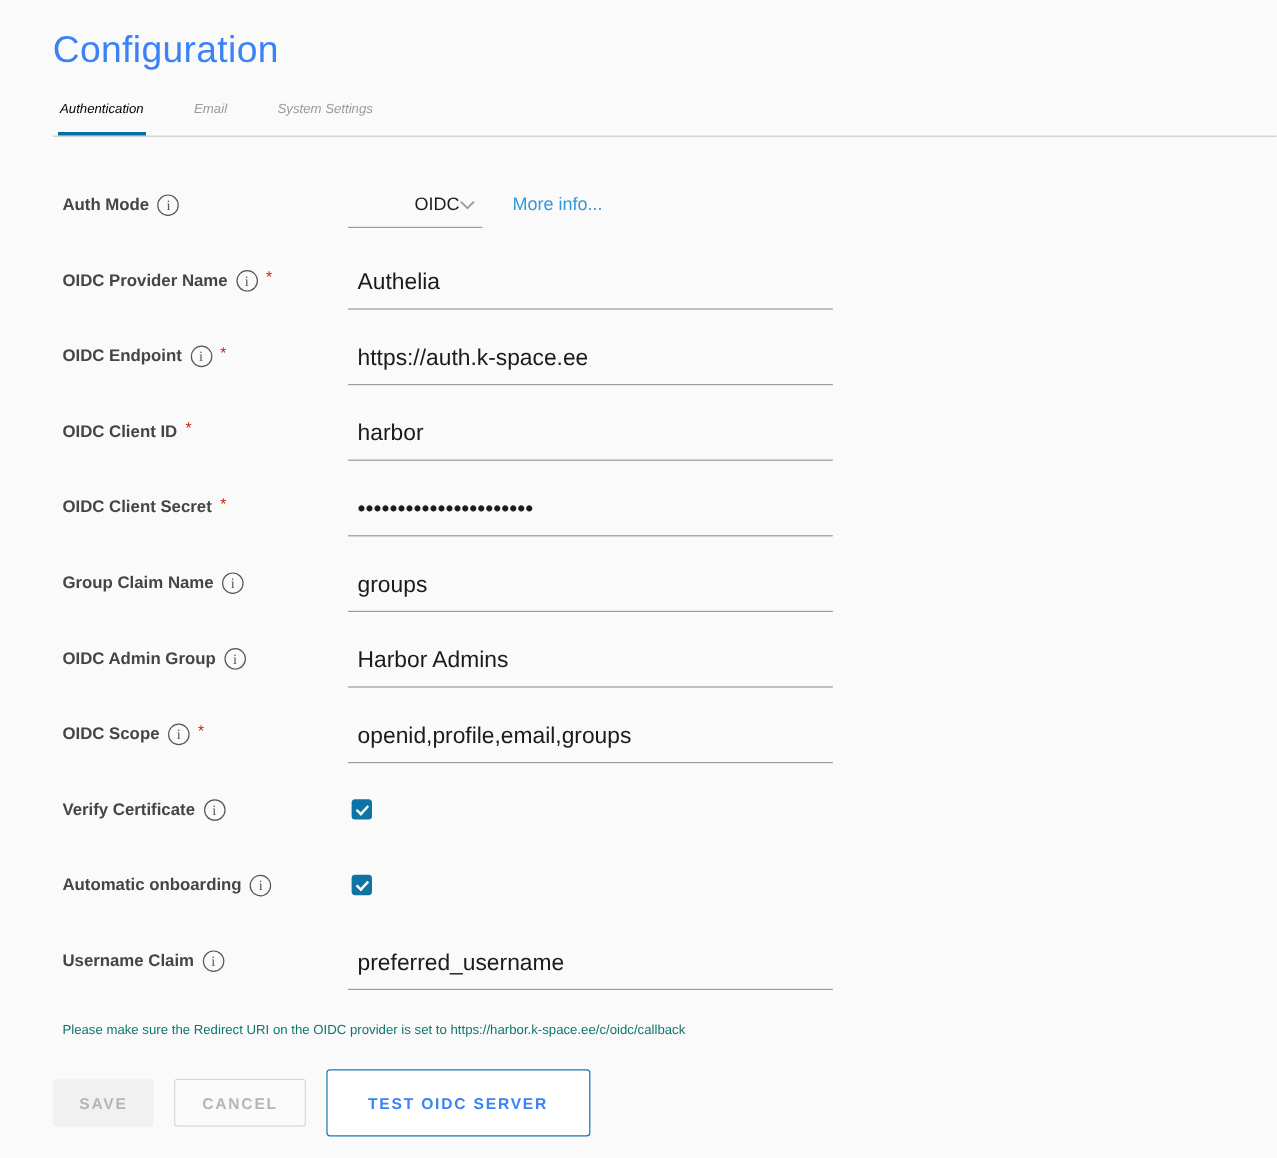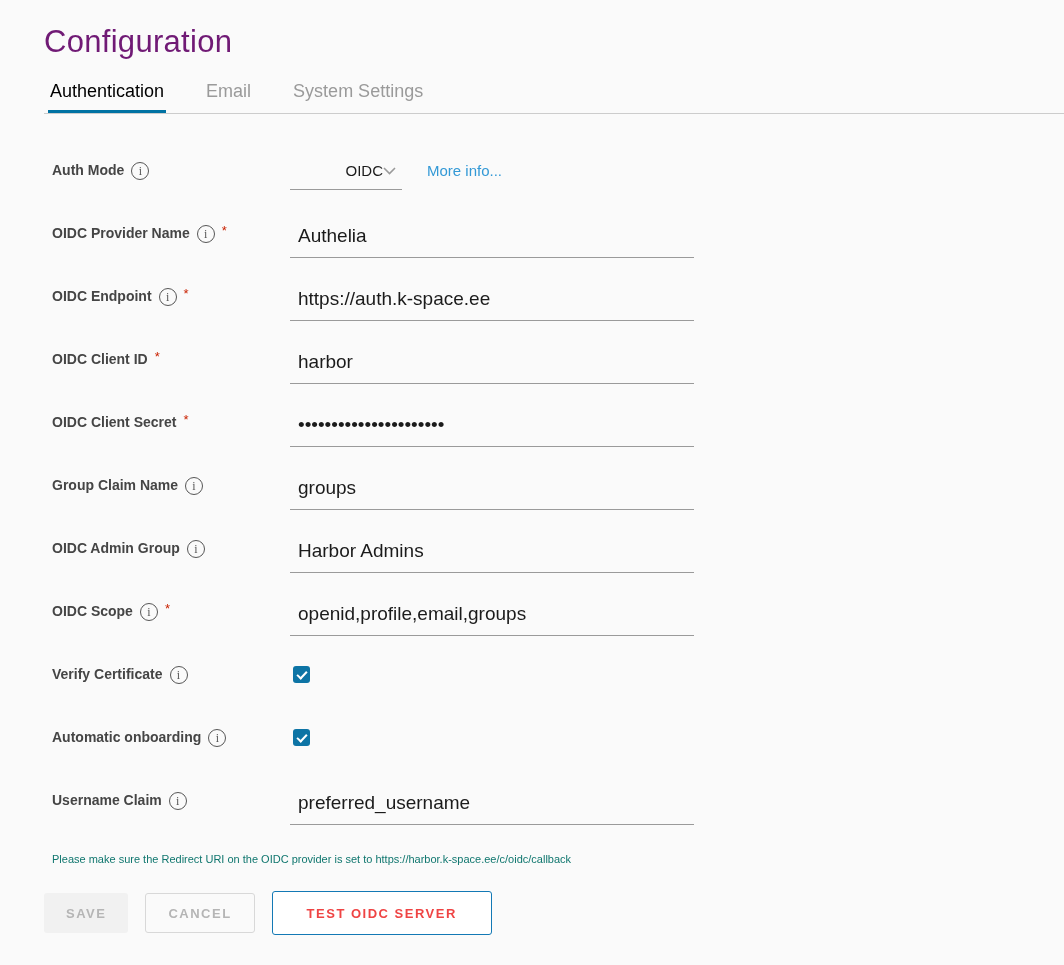--- a/index.html
+++ b/index.html
@@ -6,31 +6,31 @@
   html, body { margin: 0; padding: 0; }
   body {
     width: 1064px; height: 965px; overflow: hidden;
     background: #fafafa;
     font-family: "Liberation Sans", sans-serif;
     color: #454545;
   }
   .container { padding: 24px 0 0 44px; }
 
   .page-title {
-    margin: 0; font-size: 31px; font-weight: 300; color: #701a75;
+    margin: 0; font-size: 31px; font-weight: 300; color: #3b82f6;
     letter-spacing: 0.3px; line-height: 36px;
   }
 
   .tabs {
     display: flex; gap: 38px; margin-top: 18px; padding-left: 4px;
     border-bottom: 1px solid #cccccc;
   }
   .tab {
-    font-size: 18px; color: #9a9a9a; padding: 4px 2px 12px 2px;
-    cursor: pointer; line-height: 19px;
+    font-size: 11px; color: #9a9a9a; padding: 4px 2px 12px 2px;
+    cursor: pointer; line-height: 19px; font-style: italic;
   }
   .tab.active {
     color: #000; box-shadow: inset 0 -3px 0 0 #0072a3;
   }
 
   .form { margin: 46px 0 0 8px; }
   .row { display: flex; align-items: flex-start; min-height: 36px; margin-bottom: 27px; }
   .field-label {
     width: 238px; display: flex; align-items: flex-start; gap: 7px;
     font-size: 14px; font-weight: 600; color: #454545; padding-top: 2px;
@@ -74,21 +74,21 @@
   .note { margin: 26px 0 0 8px; font-size: 11px; color: #0f766e; }
 
   .actions { display: flex; align-items: center; gap: 17px; margin-top: 26px; }
   .btn {
     font-family: inherit; font-size: 13px; font-weight: 600;
     letter-spacing: 1.5px; border-radius: 3px; height: 40px; padding: 0 22px;
     background: #fff; cursor: pointer;
   }
   .btn-save { background: #f1f1f1; border: none; color: #b5b5b5; cursor: default; }
   .btn-cancel { background: transparent; border: 1px solid #d8d8d8; color: #b5b5b5; cursor: default; }
-  .btn-test { border: 1px solid #1379b5; color: #ef4444; height: 44px; padding: 0 34px; }
+  .btn-test { border: 1px solid #1379b5; color: #3b82f6; height: 56px; padding: 0 34px; }
 </style>
 </head>
 <body>
 
 <div class="container">
 
   <h1 class="page-title">Configuration</h1>
 
   <div class="tabs">
     <div class="tab active">Authentication</div>

